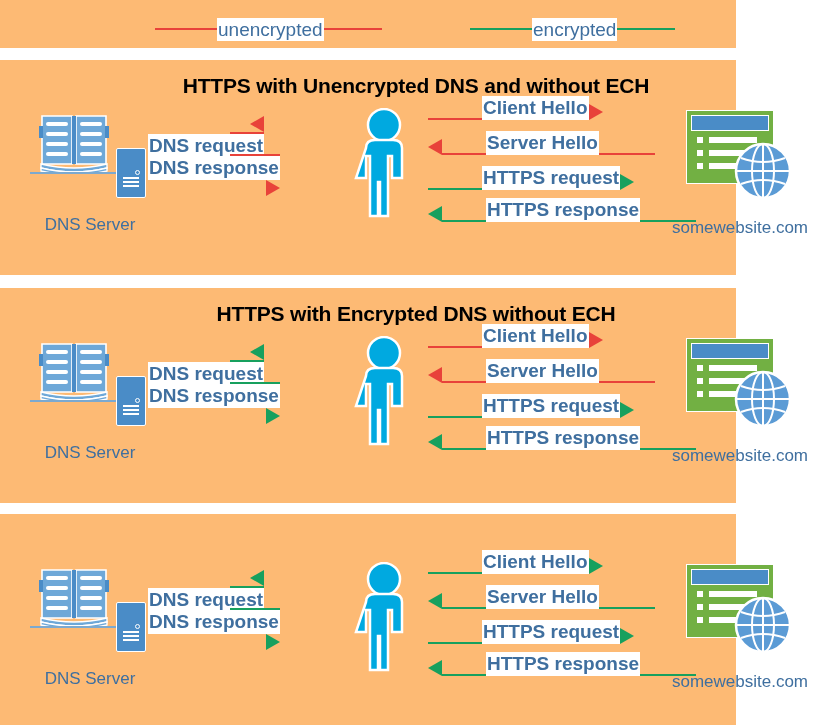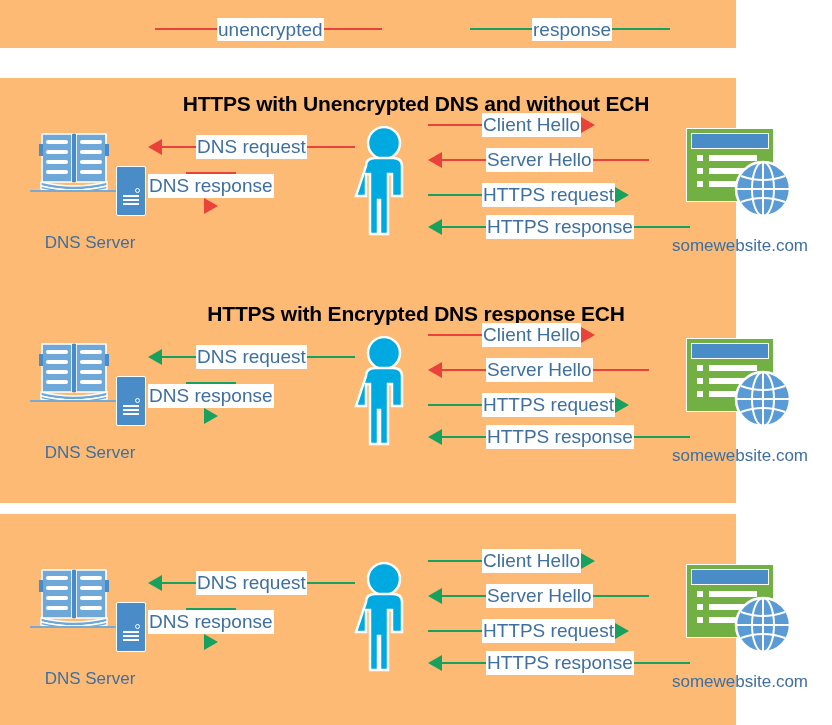--- a/index.html
+++ b/index.html
@@ -46,21 +46,21 @@
     color: #3f6f9f;
     font-size: 19px;
     line-height: 23px;
     padding: 0 1px;
     white-space: nowrap;
   }
   #legend-unencrypted { left: 155px; }
   #legend-encrypted { left: 470px; }
 
   
-  #panel-1 { top: 78px;  height: 215px; }
+  #panel-1 { top: 60px;  height: 215px; }
   #panel-2 { top: 288px; height: 215px; }
   #panel-3 { top: 514px; height: 211px; }
 
   .panel-title {
     position: absolute;
     top: 14px;
     left: 0;
     width: 832px;
     text-align: center;
     font-size: 21px;
@@ -206,21 +206,22 @@
     font-size: 17px;
     color: #3f6f9f;
     white-space: nowrap;
   }
 
   
   .flow {
     position: absolute;
     height: 26px;
     display: flex;
-    align-items: center;
+    align-items: flex-end;
+    font-weight: bold;
   }
   .flow .seg {
     height: 2px;
     flex: 0 0 auto;
   }
   .flow .lbl {
     background: #ffffff;
     color: #3f6f9f;
     font-size: 19px;
     line-height: 24px;
@@ -232,38 +233,38 @@
     width: 0;
     height: 0;
     flex: 0 0 auto;
     border-top: 8px solid transparent;
     border-bottom: 8px solid transparent;
   }
   .head.right { border-left-width: 14px; border-left-style: solid; }
   .head.left  { border-right-width: 14px; border-right-style: solid; }
 
   
-  .flow-dns-req  { left: 148px; }
+  .flow-dns-req  { left: 148px; flex-direction: column; }
   .flow-dns-resp { left: 148px; flex-direction: column; }
   
   .flow-right { left: 428px; }
 </style>
 </head>
 <body>
 
 <div class="panel" id="legend-panel">
   <div class="legend-items">
     <div class="legend-item" id="legend-unencrypted">
       <span class="legend-line" style="background: rgb(232, 66, 58);"></span>
       <span class="legend-text">unencrypted</span>
       <span class="legend-line short" style="background: rgb(232, 66, 58);"></span>
     </div>
     <div class="legend-item" id="legend-encrypted">
       <span class="legend-line" style="background: rgb(23, 160, 94);"></span>
-      <span class="legend-text">response</span>
+      <span class="legend-text">encrypted</span>
       <span class="legend-line short" style="background: rgb(23, 160, 94);"></span>
     </div>
   </div>
 </div>
 
 <div class="panel" id="panel-1">
   <div class="panel-title">HTTPS with Unencrypted DNS and without ECH</div>
 <div class="dns-server">
       <div class="book"><svg viewBox="0 0 72 62" width="72" height="62">
     <g stroke="#ffffff" stroke-width="1.6">
@@ -361,21 +362,21 @@
       <span class="head right" style="border-left-color:#17a05e"></span>
     </div>
     <div class="flow flow-right" style="top: 136px;">
       <span class="head left" style="border-right-color:#17a05e"></span>
       <span class="seg" style="width:44px;background:#17a05e"></span>
       <span class="lbl">HTTPS response</span>
       <span class="seg" style="width:56px;background:#17a05e"></span>
     </div>
   </div>
 <div class="panel" id="panel-2">
-  <div class="panel-title">HTTPS with Encrypted DNS response ECH</div>
+  <div class="panel-title">HTTPS with Encrypted DNS without ECH</div>
 <div class="dns-server">
       <div class="book"><svg viewBox="0 0 72 62" width="72" height="62">
     <g stroke="#ffffff" stroke-width="1.6">
       <path d="M4 4 H34 V52 H4 Z" fill="#6ea8d8"></path>
       <path d="M38 4 H68 V52 H38 Z" fill="#6ea8d8"></path>
     </g>
     <rect x="34" y="4" width="4" height="48" fill="#4a8cc7"></rect>
     <rect x="1" y="14" width="4" height="12" fill="#4a8cc7"></rect>
     <rect x="67" y="14" width="4" height="12" fill="#4a8cc7"></rect>
     <g fill="#ffffff">

